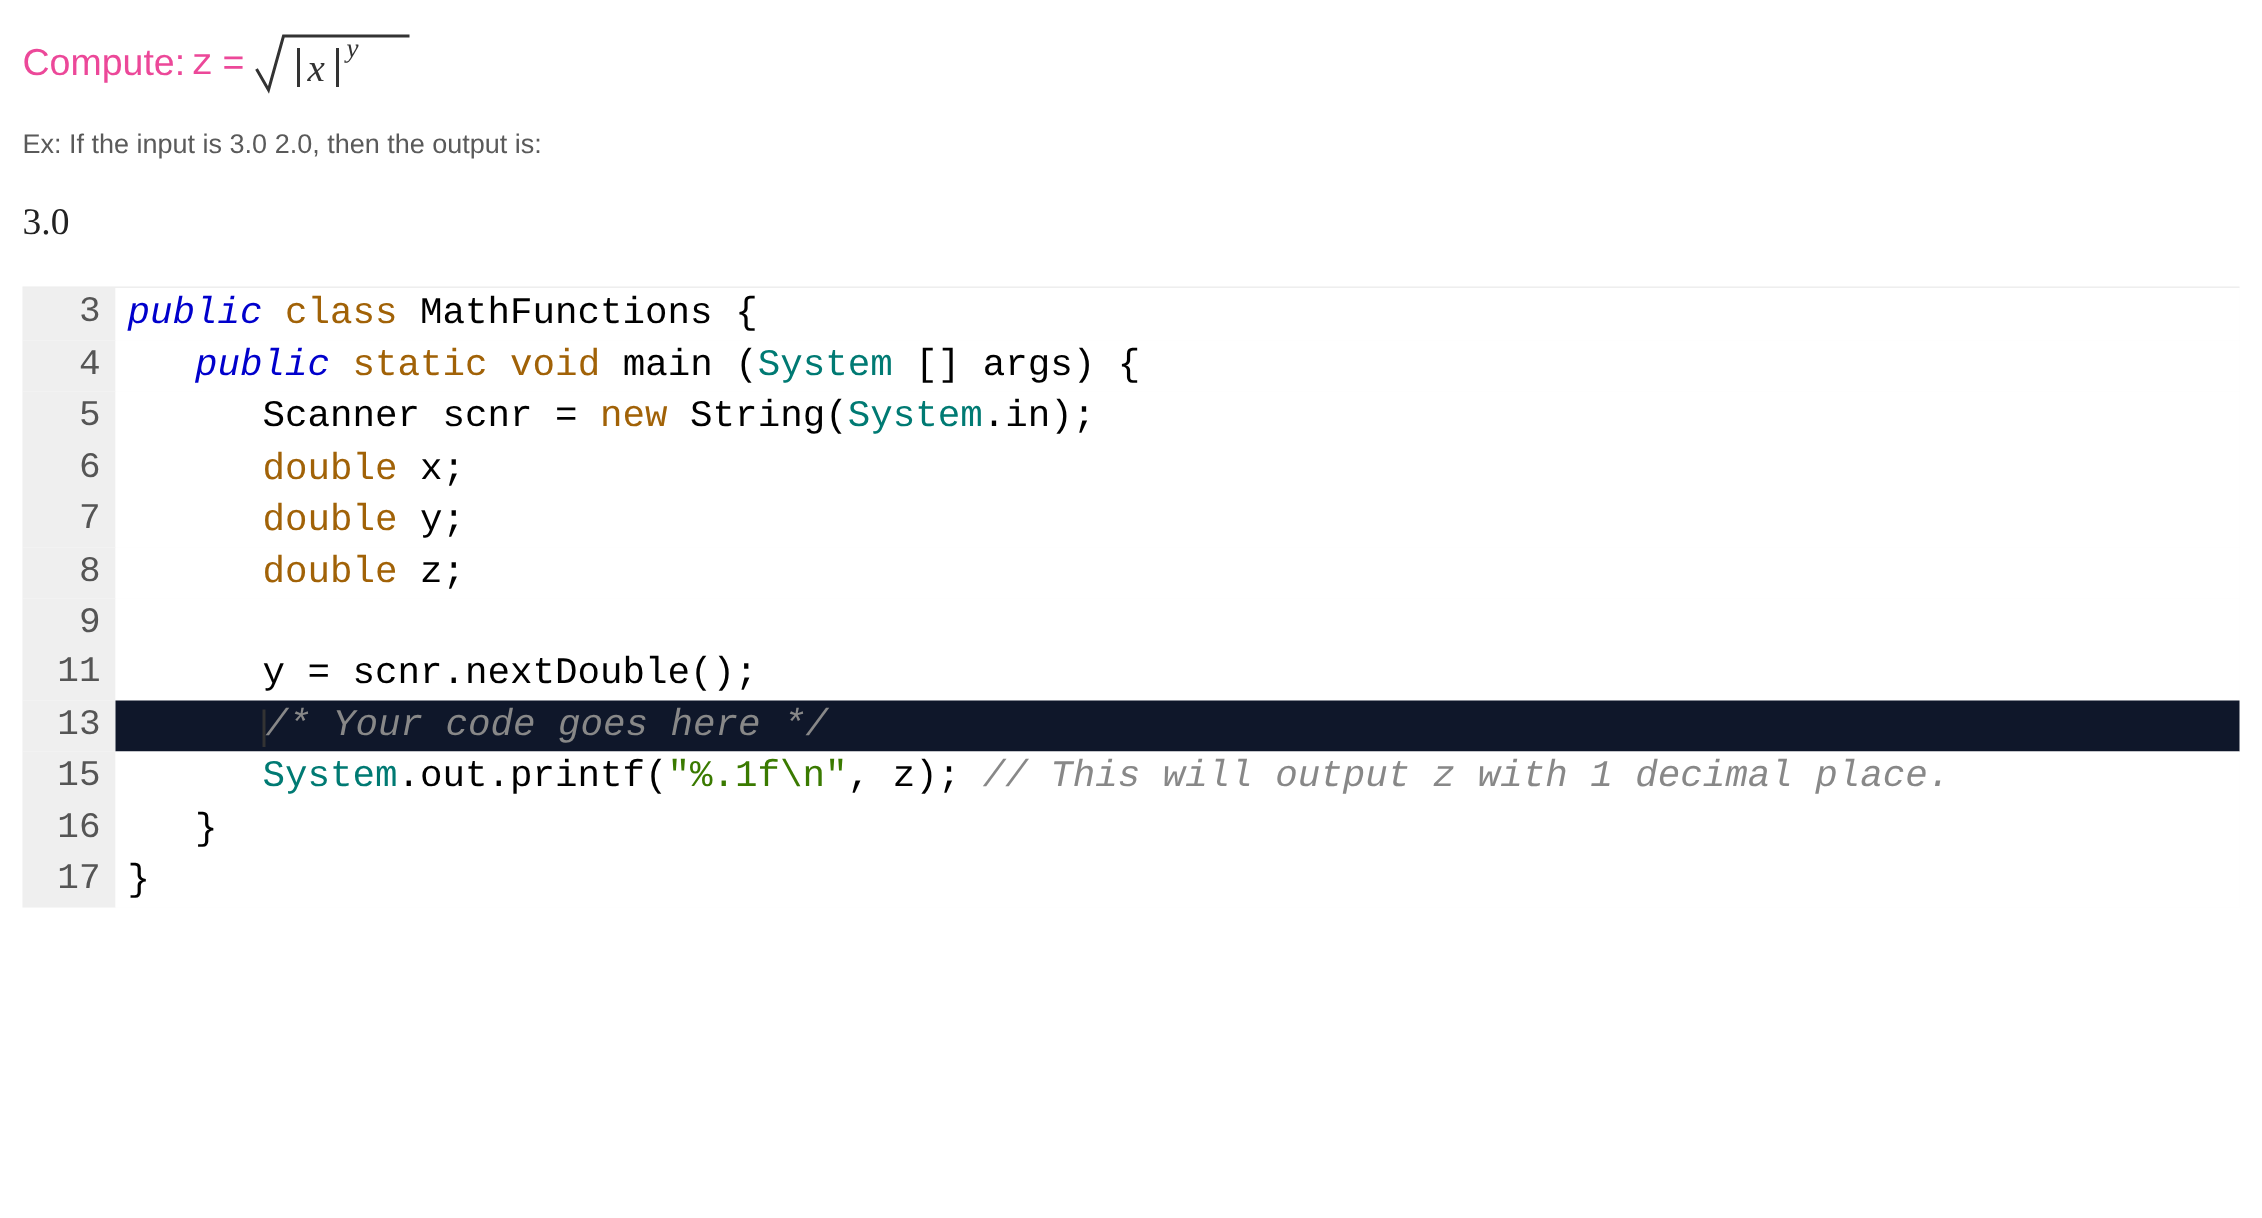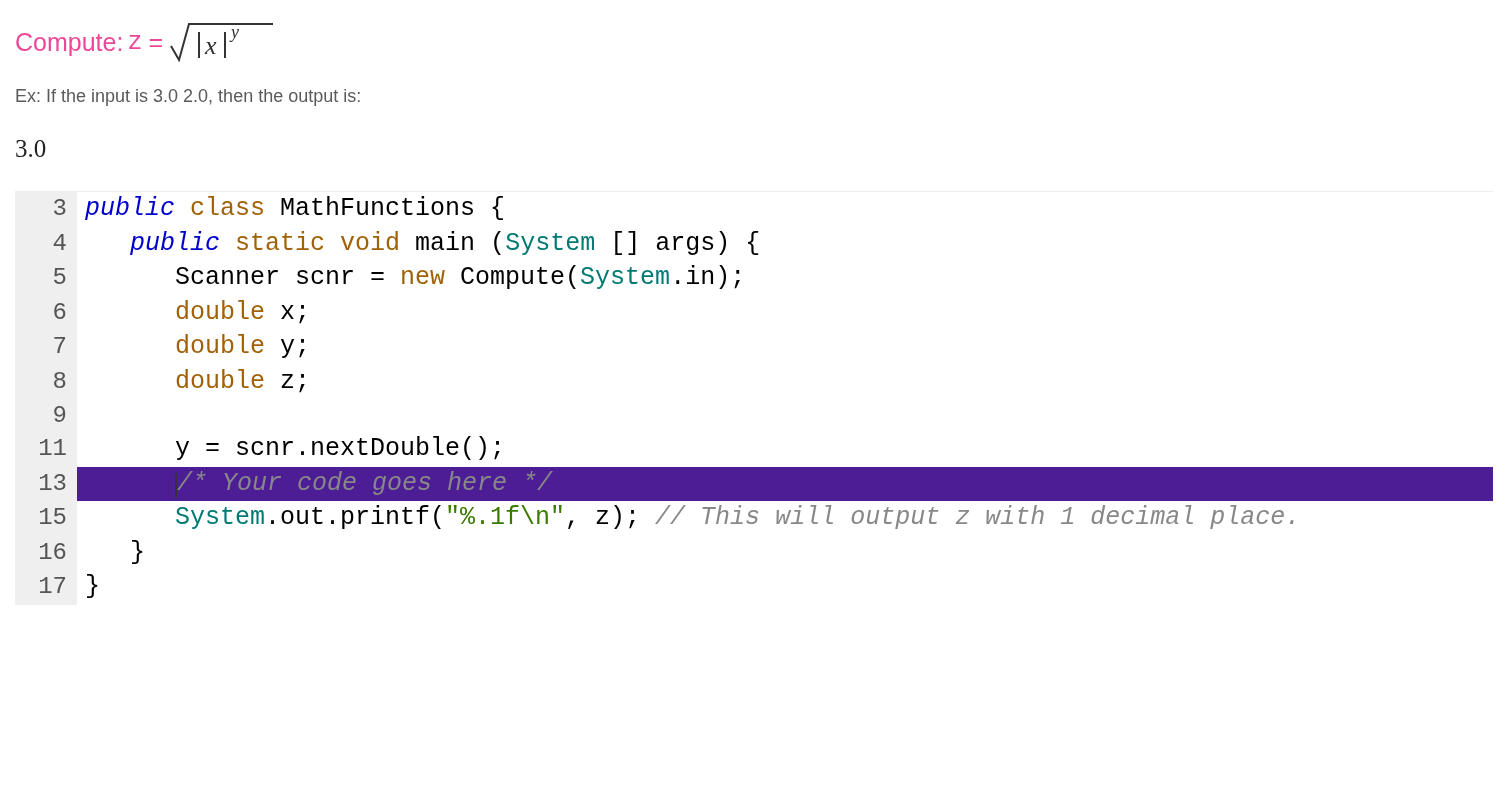--- a/index.html
+++ b/index.html
@@ -59,21 +59,21 @@
     user-select: none;
     font-size: 24px;
   }
   .line-content {
     padding-left: 8px;
     white-space: pre;
     flex: 1;
     background: #fff;
   }
   .code-line.highlighted .line-content {
-    background: #4c1d95;
+    background: #0f172a;
   }
   .kw-blue { color: #0000cc; font-style: italic; }
   .kw-orange { color: #a16207; }
   .kw-teal { color: #007a73; }
   .kw-str { color: #3a7a00; }
   .kw-comment { color: #888; font-style: italic; }
   .kw-default { color: #000000; }
   .cursor-bar {
     border-left: 2px solid #333;
     display: inline-block;
@@ -108,21 +108,21 @@
     <div class="code-line">
       <div class="line-gutter">3</div>
       <div class="line-content"><span class="kw-blue">public </span><span class="kw-orange">class </span><span class="kw-default">MathFunctions </span><span class="kw-default">{</span></div>
     </div>
     <div class="code-line">
       <div class="line-gutter">4</div>
       <div class="line-content"><span>   </span><span class="kw-blue">public </span><span class="kw-orange">static </span><span class="kw-orange">void </span><span class="kw-default">main </span><span class="kw-default">(</span><span class="kw-teal">System </span><span class="kw-default">[] args) {</span></div>
     </div>
     <div class="code-line">
       <div class="line-gutter">5</div>
-      <div class="line-content"><span class="kw-default">      Scanner scnr = </span><span class="kw-orange">new </span><span class="kw-default">Compute(</span><span class="kw-teal">System</span><span class="kw-default">.in);</span></div>
+      <div class="line-content"><span class="kw-default">      Scanner scnr = </span><span class="kw-orange">new </span><span class="kw-default">String(</span><span class="kw-teal">System</span><span class="kw-default">.in);</span></div>
     </div>
     <div class="code-line">
       <div class="line-gutter">6</div>
       <div class="line-content"><span>      </span><span class="kw-orange">double </span><span class="kw-default">x;</span></div>
     </div>
     <div class="code-line">
       <div class="line-gutter">7</div>
       <div class="line-content"><span>      </span><span class="kw-orange">double </span><span class="kw-default">y;</span></div>
     </div>
     <div class="code-line">

